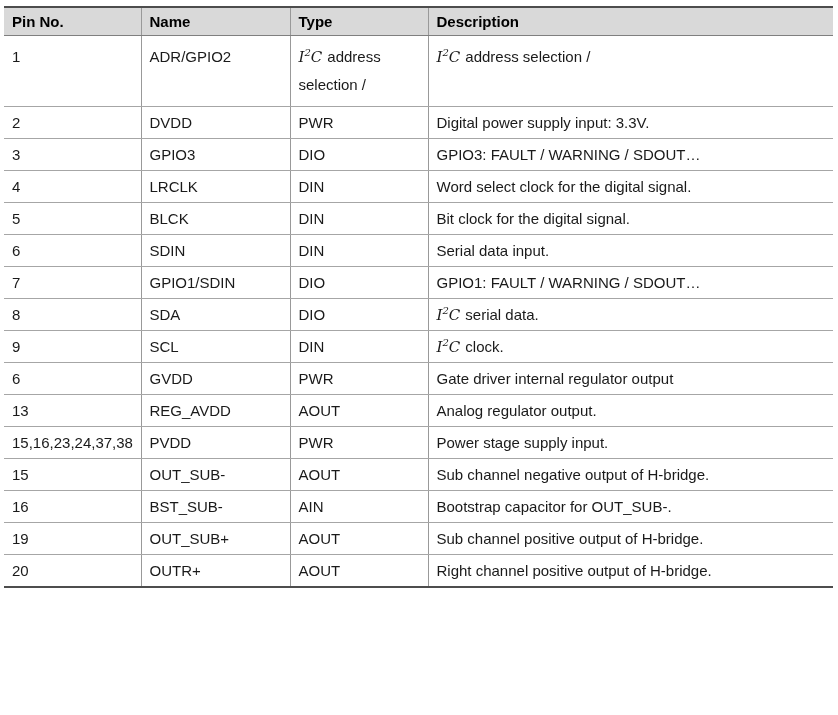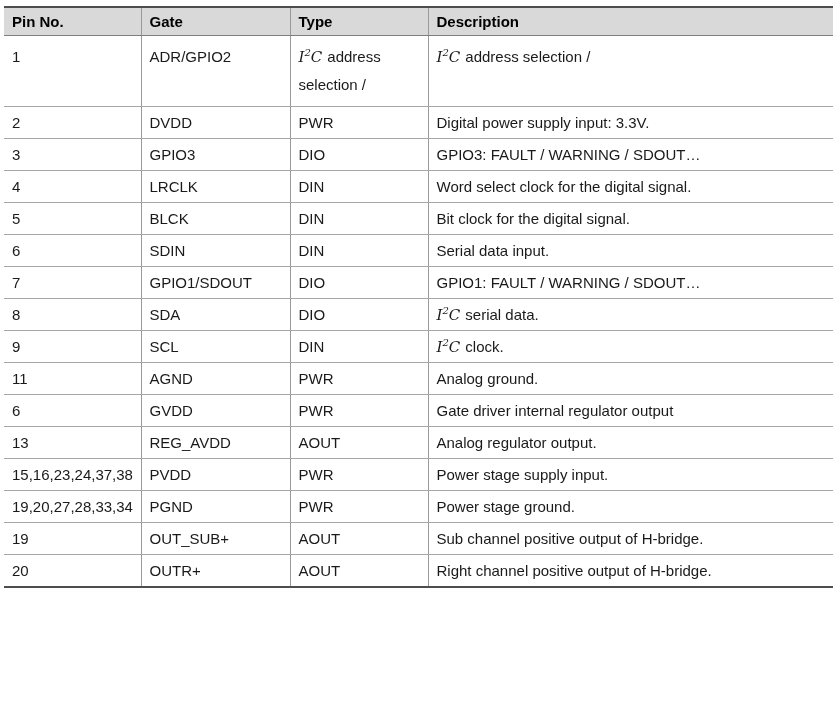--- a/index.html
+++ b/index.html
@@ -89,21 +89,21 @@
   <table class="pin-table">
     <colgroup>
       <col class="c-pin">
         <col class="c-name">
         <col class="c-type">
         <col class="c-desc">
     </colgroup>
     <thead>
       <tr>
         <th>Pin No.</th>
-        <th>Gate</th>
+        <th>Name</th>
         <th>Type</th>
         <th>Description</th>
       </tr>
     </thead>
     <tbody>
         <tr class="tall">
           <td>1</td>
           <td>ADR/GPIO2</td>
           <td><span class="i2c"><span>I</span><sup>2</sup><span>C</span></span>address selection /</td>
           <td><span class="i2c"><span>I</span><sup>2</sup><span>C</span></span>address selection /</td>
@@ -133,65 +133,65 @@
           <td>Bit clock for the digital signal.</td>
         </tr>
         <tr>
           <td>6</td>
           <td>SDIN</td>
           <td>DIN</td>
           <td>Serial data input.</td>
         </tr>
         <tr>
           <td>7</td>
-          <td>GPIO1/SDOUT</td>
+          <td>GPIO1/SDIN</td>
           <td>DIO</td>
           <td>GPIO1: FAULT / WARNING / SDOUT…</td>
         </tr>
         <tr>
           <td>8</td>
           <td>SDA</td>
           <td>DIO</td>
           <td><span class="i2c"><span>I</span><sup>2</sup><span>C</span></span>serial data.</td>
         </tr>
         <tr>
           <td>9</td>
           <td>SCL</td>
           <td>DIN</td>
           <td><span class="i2c"><span>I</span><sup>2</sup><span>C</span></span>clock.</td>
         </tr>
         <tr>
-          <td>11</td>
-          <td>AGND</td>
-          <td>PWR</td>
-          <td>Analog ground.</td>
-        </tr>
-        <tr>
           <td>6</td>
           <td>GVDD</td>
           <td>PWR</td>
           <td>Gate driver internal regulator output</td>
         </tr>
         <tr>
           <td>13</td>
           <td>REG_AVDD</td>
           <td>AOUT</td>
           <td>Analog regulator output.</td>
         </tr>
         <tr>
           <td>15,16,23,24,37,38</td>
           <td>PVDD</td>
           <td>PWR</td>
           <td>Power stage supply input.</td>
         </tr>
         <tr>
-          <td>19,20,27,28,33,34</td>
-          <td>PGND</td>
-          <td>PWR</td>
-          <td>Power stage ground.</td>
+          <td>15</td>
+          <td>OUT_SUB-</td>
+          <td>AOUT</td>
+          <td>Sub channel negative output of H-bridge.</td>
+        </tr>
+        <tr>
+          <td>16</td>
+          <td>BST_SUB-</td>
+          <td>AIN</td>
+          <td>Bootstrap capacitor for OUT_SUB-.</td>
         </tr>
         <tr>
           <td>19</td>
           <td>OUT_SUB+</td>
           <td>AOUT</td>
           <td>Sub channel positive output of H-bridge.</td>
         </tr>
         <tr>
           <td>20</td>
           <td>OUTR+</td>

